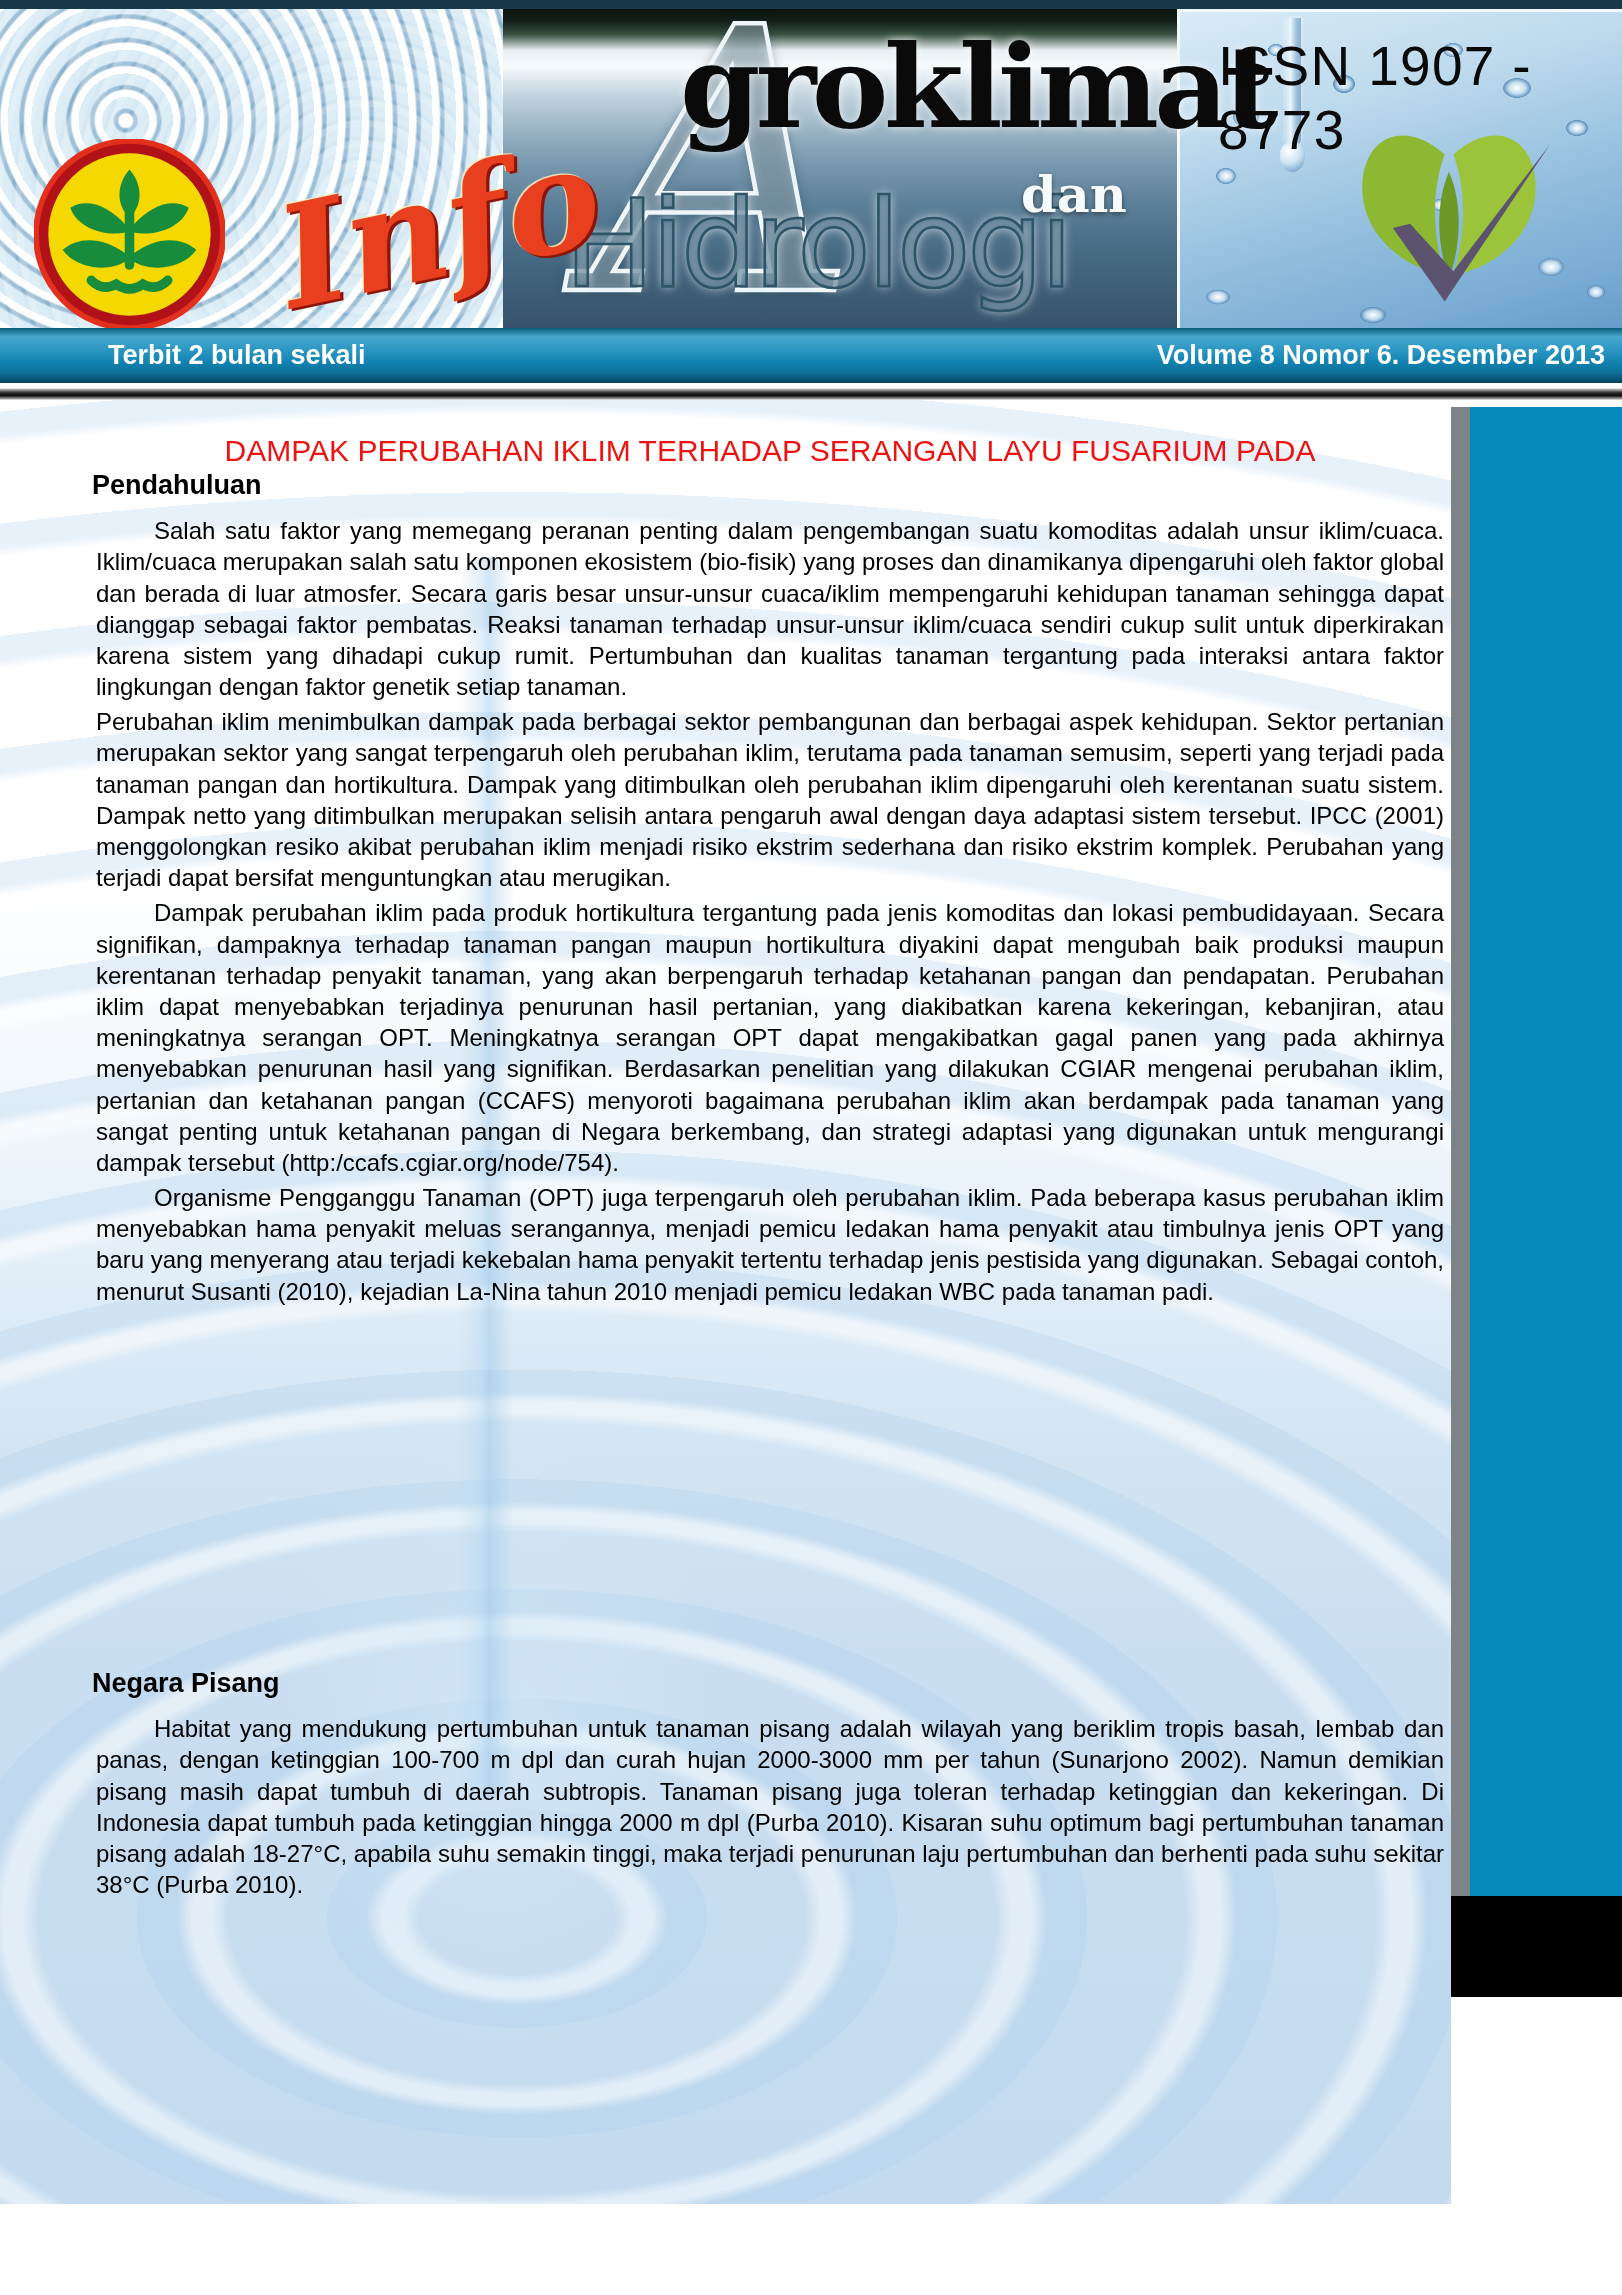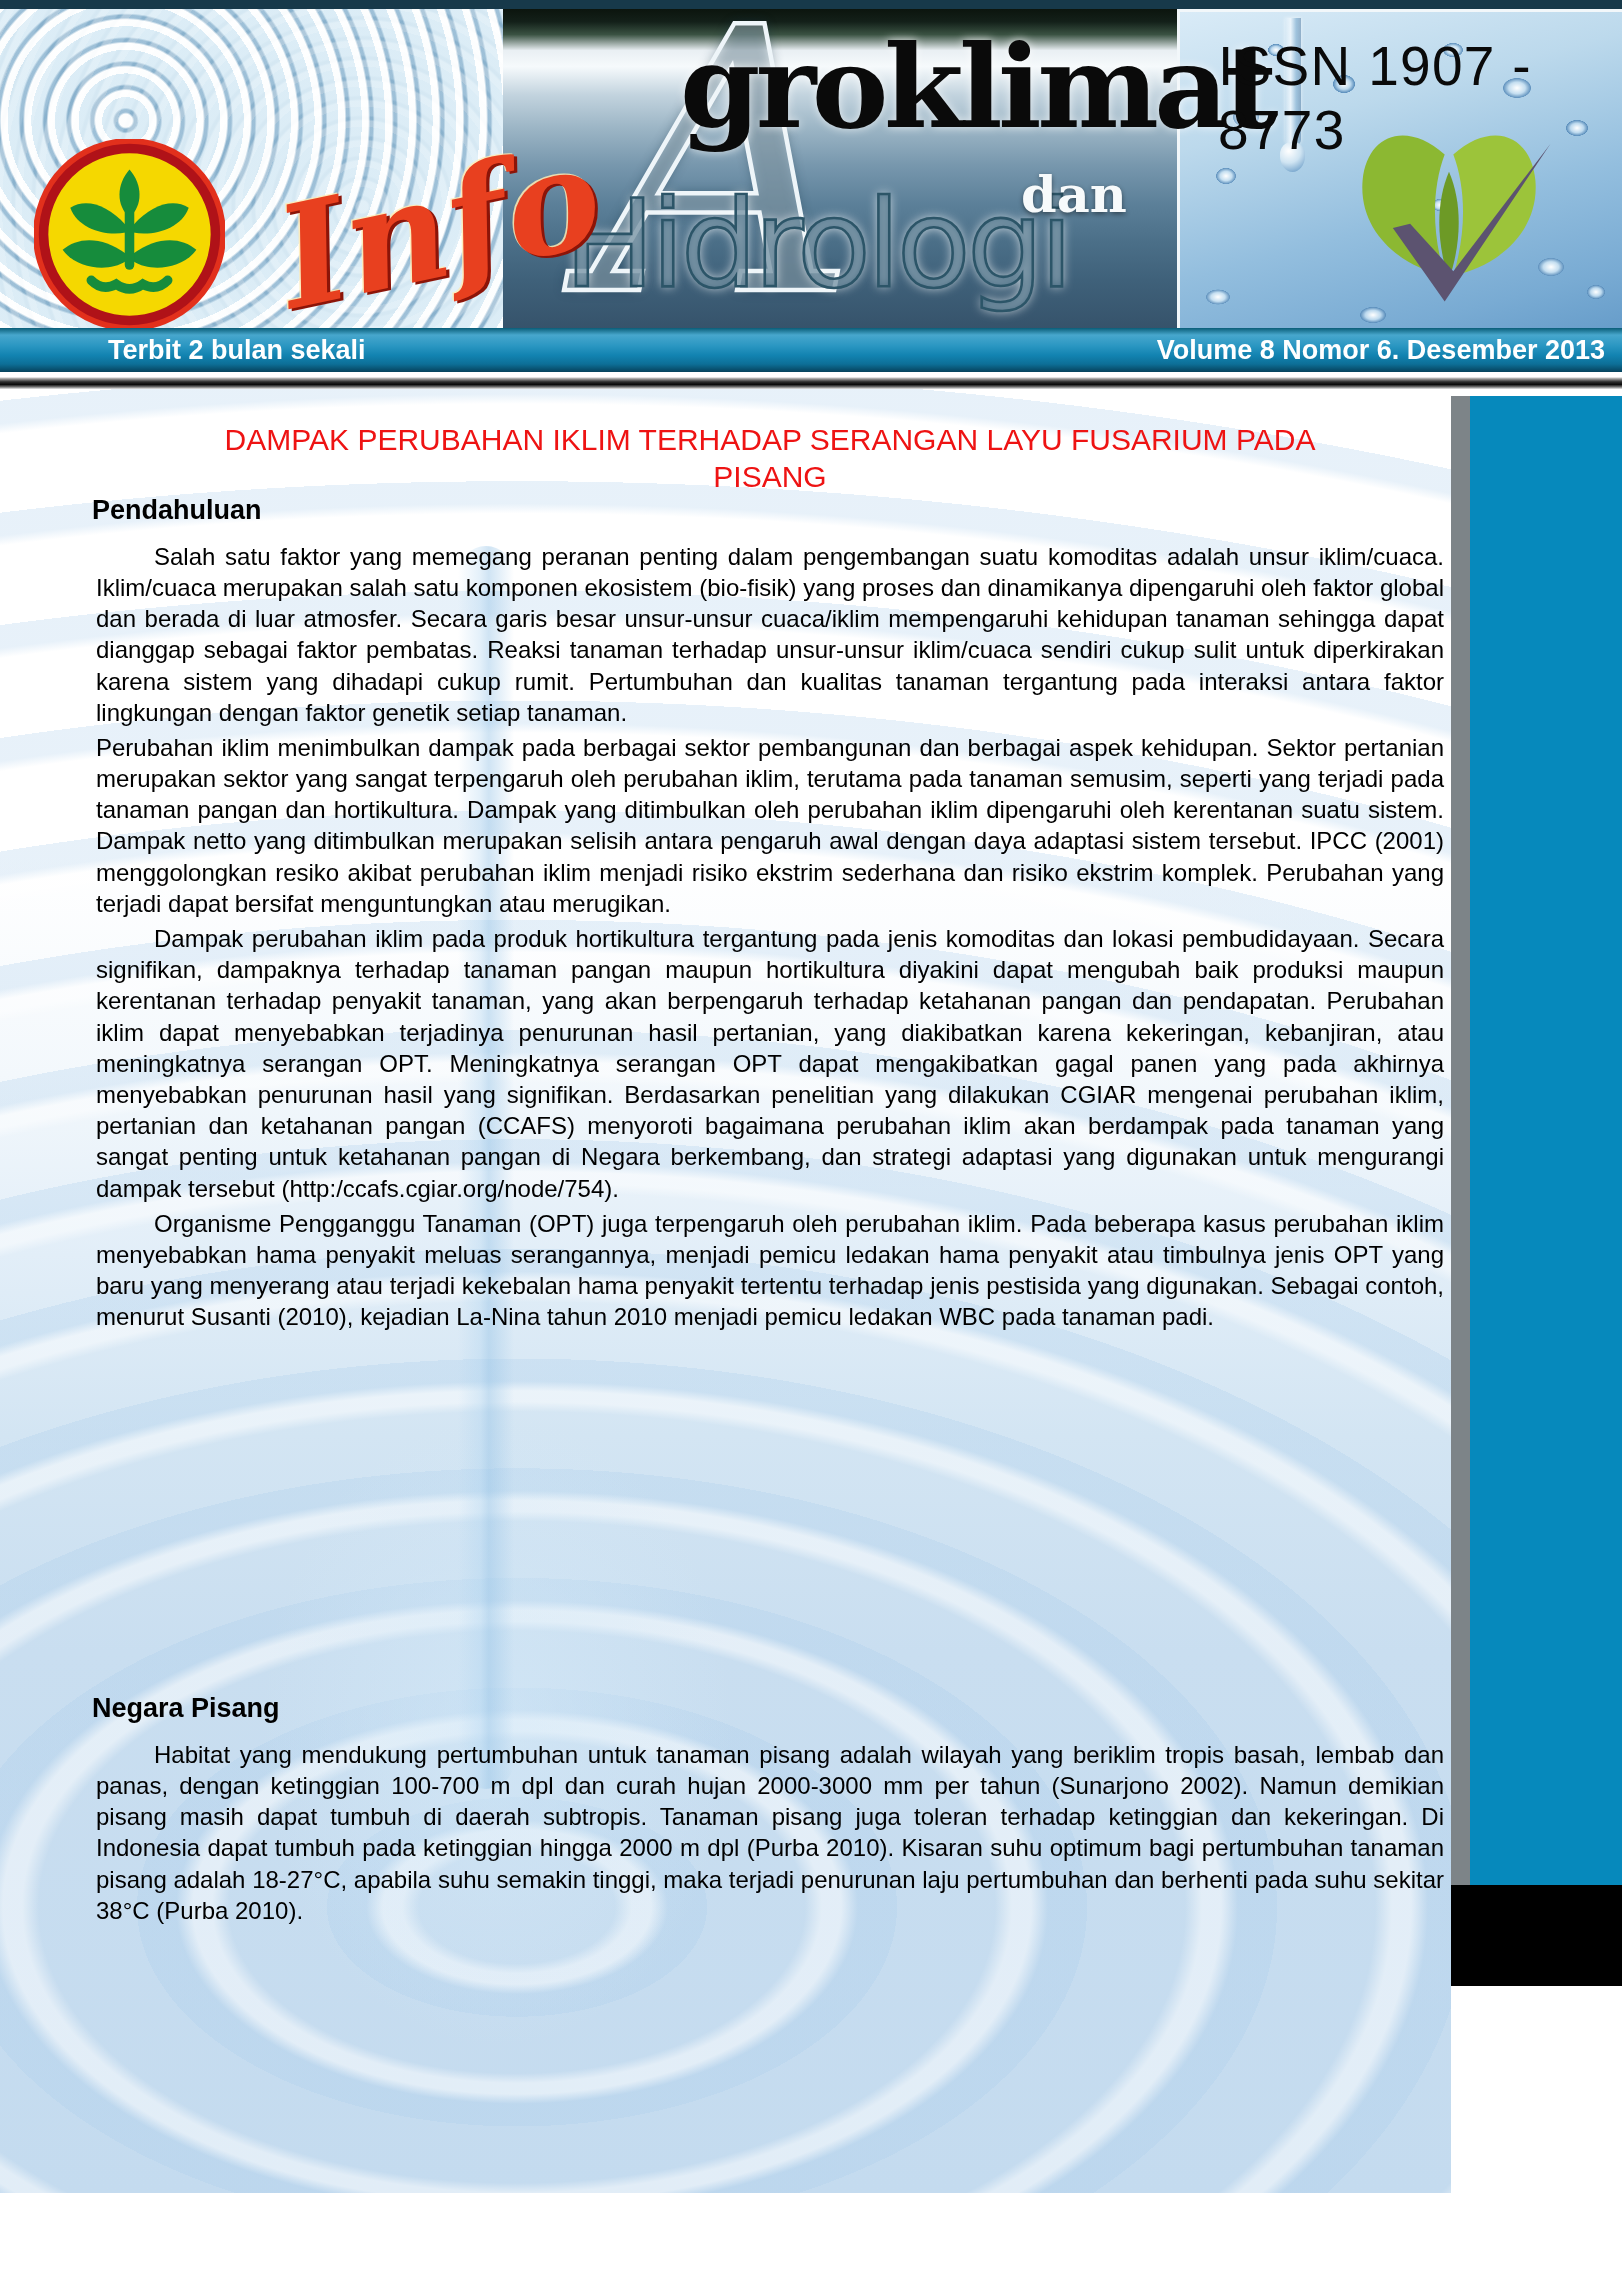--- a/index.html
+++ b/index.html
@@ -63,21 +63,21 @@
     color:#f7fafb;text-shadow:0 2px 5.2px rgba(0,0,0,.45);}
   .hidro{position:absolute;left:564px;top:175px;z-index:5;
     font-family:"DejaVu Sans",sans-serif;font-weight:normal;font-size:121px;line-height:1;
     letter-spacing:-3.9px;color:rgba(62,102,125,.55);-webkit-text-stroke:2.6px #2c5568;
     text-shadow:0 0 10.5px rgba(255,255,255,.8);}
   .issn{position:absolute;left:1218px;top:25px;z-index:7;
     font-size:55px;letter-spacing:1.3px;color:#0a0a0a;}
   .book-logo{position:absolute;left:1341px;top:98px;width:216px;height:216px;z-index:5;}
 
   
-  .issue-bar{position:relative;height:44px;box-sizing:border-box;
+  .issue-bar{position:relative;height:55px;box-sizing:border-box;
     display:flex;align-items:center;justify-content:space-between;
     padding:0 17px 0 108px;color:#ffffff;font-weight:bold;font-size:27px;
     background:linear-gradient(180deg,#0a5d78 0%,#47a7cd 16%,#2b97c2 40%,#1283b1 62%,#0d6f97 82%,#06425c 100%);}
   .bar-gap{height:5.2px;background:#ffffff;}
   .rule{height:11.8px;
     background:linear-gradient(180deg,#fdfdfd 0%,#9a9a9a 15%,#2e2e2e 40%,#090909 62%,#6f6f6f 82%,#e9e9e9 100%);}
 
   
   .content-wrap{position:relative;height:1496px;}
   .paper{position:absolute;left:0;top:0;width:1451px;height:1804px;overflow:hidden;
@@ -156,21 +156,20 @@
 <div class="content-wrap">
   <div class="paper">
     <div class="drop-streak"></div>
   </div>
   <div class="side-gray"></div>
   <div class="side-blue"></div>
 
   <div class="content">
     <h1 class="title">
       <span>DAMPAK  PERUBAHAN IKLIM TERHADAP SERANGAN LAYU FUSARIUM PADA</span>
-      <span>PISANG</span>
     </h1>
 
     <h2 class="sec h-first">Pendahuluan</h2>
     <p class="body indent">Salah satu faktor yang memegang peranan penting dalam pengembangan suatu komoditas adalah unsur iklim/cuaca. Iklim/cuaca merupakan salah satu komponen ekosistem (bio-fisik) yang proses dan dinamikanya dipengaruhi oleh faktor global dan berada di luar atmosfer. Secara garis besar unsur-unsur cuaca/iklim mempengaruhi kehidupan tanaman sehingga dapat dianggap sebagai faktor pembatas. Reaksi tanaman terhadap unsur-unsur iklim/cuaca sendiri cukup sulit untuk diperkirakan karena sistem yang dihadapi cukup rumit. Pertumbuhan dan kualitas tanaman tergantung pada interaksi antara faktor lingkungan dengan faktor genetik setiap tanaman.</p>
     <p class="body">Perubahan iklim menimbulkan dampak pada berbagai sektor pembangunan dan berbagai aspek kehidupan. Sektor pertanian merupakan sektor yang sangat terpengaruh oleh perubahan iklim, terutama pada tanaman semusim, seperti yang terjadi pada tanaman pangan dan hortikultura. Dampak yang ditimbulkan oleh perubahan iklim dipengaruhi oleh kerentanan suatu sistem. Dampak netto yang ditimbulkan merupakan selisih antara pengaruh awal dengan daya adaptasi sistem tersebut. IPCC (2001) menggolongkan resiko akibat perubahan iklim menjadi risiko ekstrim sederhana dan risiko ekstrim komplek. Perubahan yang terjadi dapat bersifat menguntungkan atau merugikan.</p>
     <p class="body indent">Dampak perubahan iklim pada produk hortikultura tergantung pada jenis komoditas dan lokasi pembudidayaan. Secara signifikan, dampaknya terhadap tanaman pangan maupun hortikultura diyakini dapat mengubah baik produksi maupun kerentanan terhadap penyakit tanaman, yang akan berpengaruh terhadap ketahanan pangan dan pendapatan. Perubahan iklim dapat menyebabkan terjadinya penurunan hasil pertanian, yang diakibatkan karena kekeringan, kebanjiran, atau meningkatnya serangan OPT. Meningkatnya serangan OPT dapat mengakibatkan gagal panen yang pada akhirnya menyebabkan penurunan hasil yang signifikan. Berdasarkan penelitian yang dilakukan CGIAR mengenai perubahan iklim, pertanian dan ketahanan pangan (CCAFS) menyoroti bagaimana perubahan iklim akan berdampak pada tanaman yang sangat penting untuk ketahanan pangan di Negara berkembang, dan strategi adaptasi yang digunakan untuk mengurangi dampak tersebut (http:/ccafs.cgiar.org/node/754).</p>
     <p class="body indent">Organisme Pengganggu Tanaman (OPT) juga terpengaruh oleh perubahan iklim. Pada beberapa kasus perubahan iklim menyebabkan hama penyakit meluas serangannya, menjadi pemicu ledakan hama penyakit atau timbulnya jenis OPT yang baru yang menyerang atau terjadi kekebalan hama penyakit tertentu terhadap jenis pestisida yang digunakan. Sebagai contoh, menurut Susanti (2010), kejadian La-Nina tahun 2010 menjadi pemicu ledakan WBC pada tanaman padi.</p>
 
     <div class="section-gap"></div>
 

